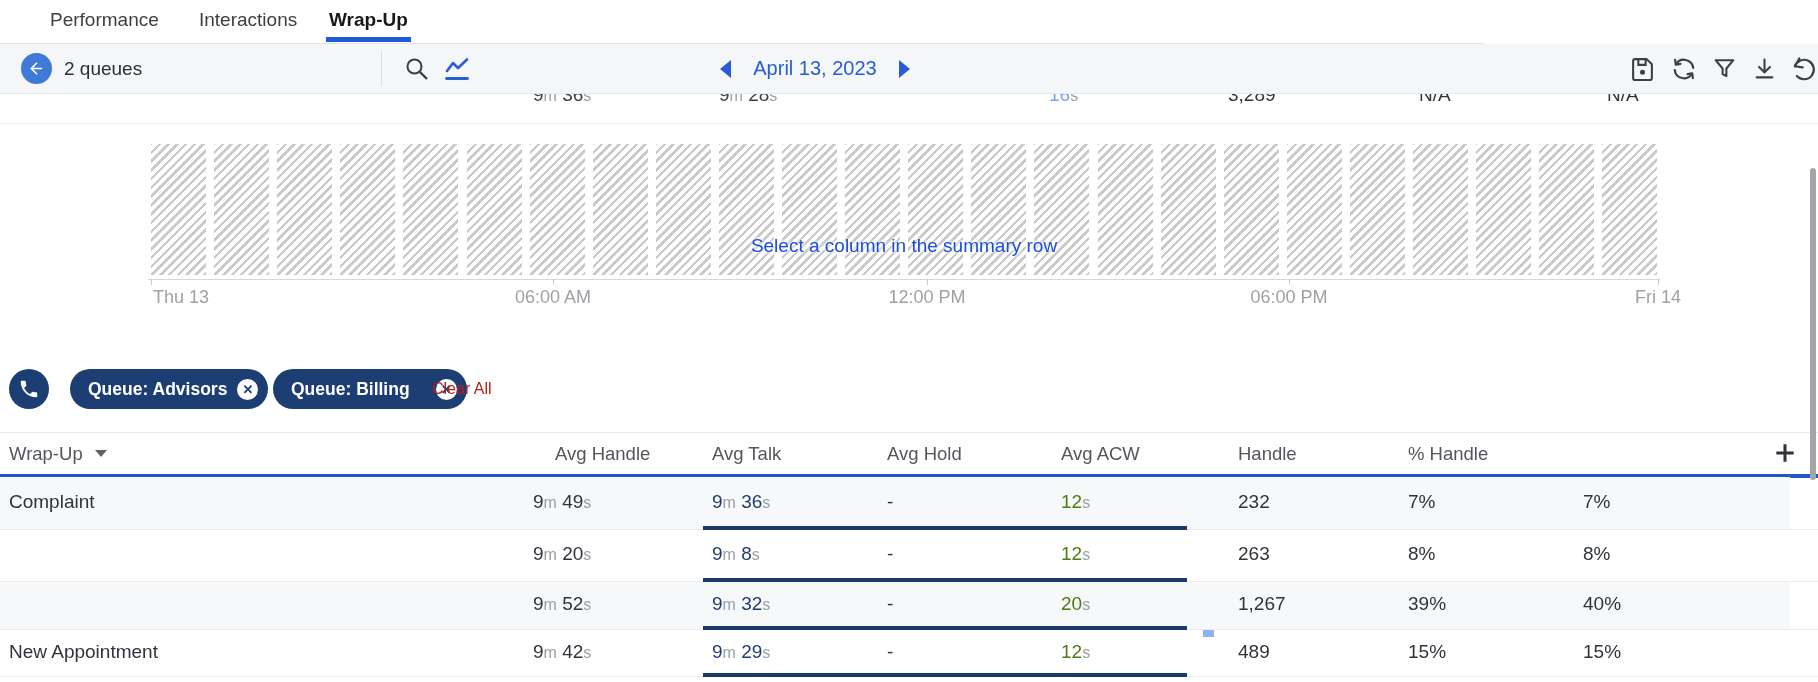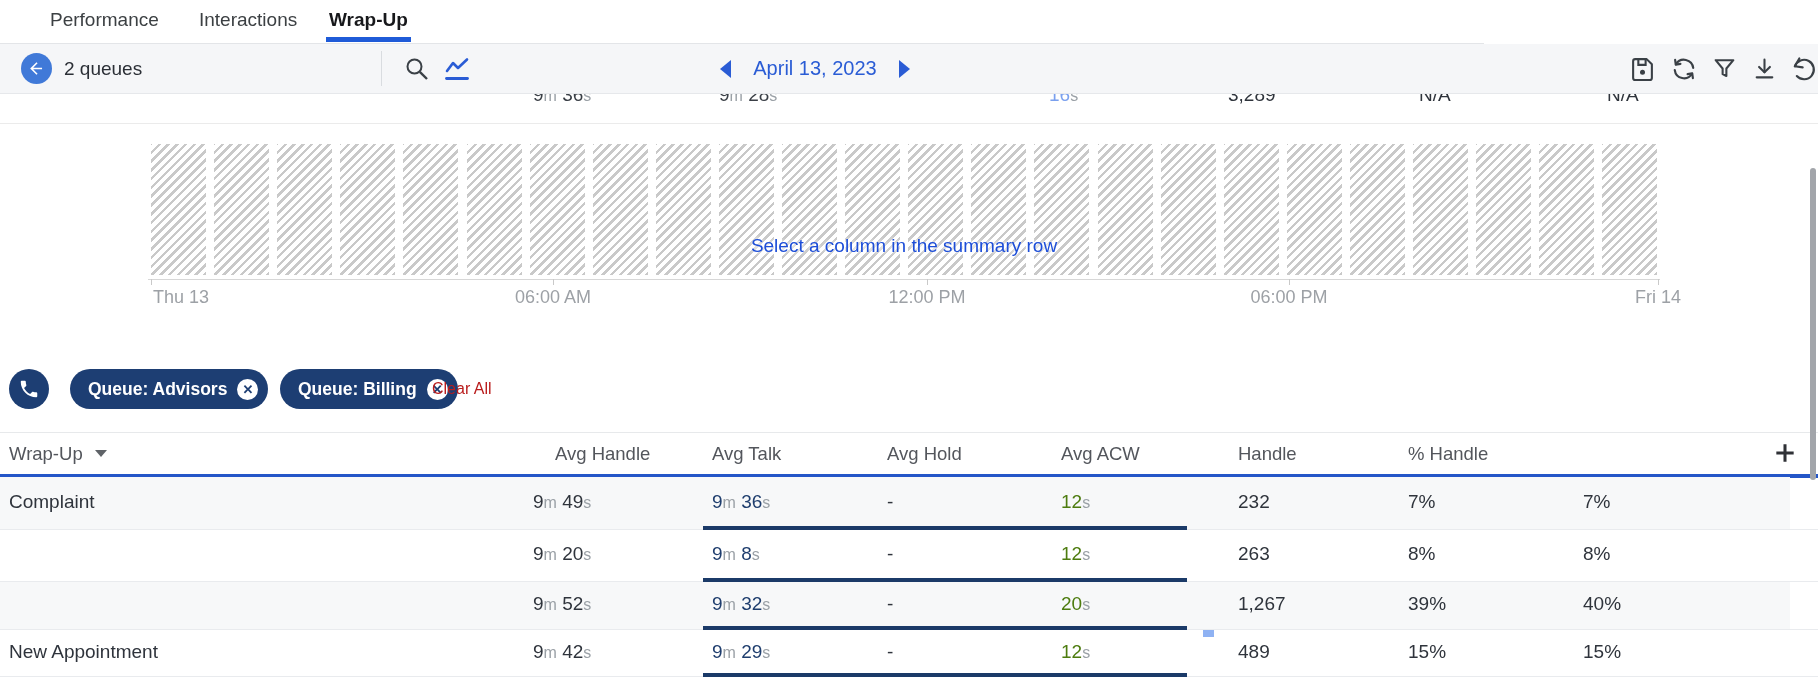--- a/index.html
+++ b/index.html
@@ -203,21 +203,21 @@
         <svg width="22" height="22" viewBox="0 0 24 24">
             <path d="M6.6 10.8c1.4 2.8 3.8 5.1 6.6 6.6l2.2-2.2c.3-.3.7-.4 1-.2 1.1.4 2.3.6 3.6.6.6 0 1 .4 1 1V20c0 .6-.4 1-1 1C10.6 21 3 13.4 3 4c0-.6.4-1 1-1h3.5c.6 0 1 .4 1 1 0 1.2.2 2.4.6 3.6.1.3 0 .7-.2 1l-2.3 2.2z" fill="#fff"></path>
           </svg>
       </span>
     </div>
     <div id="chips">
         <div class="chip" style="left: 70px;">
           <span>Queue: Advisors</span>
           <span class="x">✕</span>
         </div>
-        <div class="chip" style="left: 280px;">
+        <div class="chip" style="left: 273px; gap: 16px;">
           <span>Queue: Billing</span>
           <span class="x">✕</span>
         </div>
       </div>
     <div class="clearall">Clear All</div>
   </div>
 
   <div class="thead" id="thead">
     <span class="plusbtn">
       <svg width="26" height="26" viewBox="0 0 24 24">

